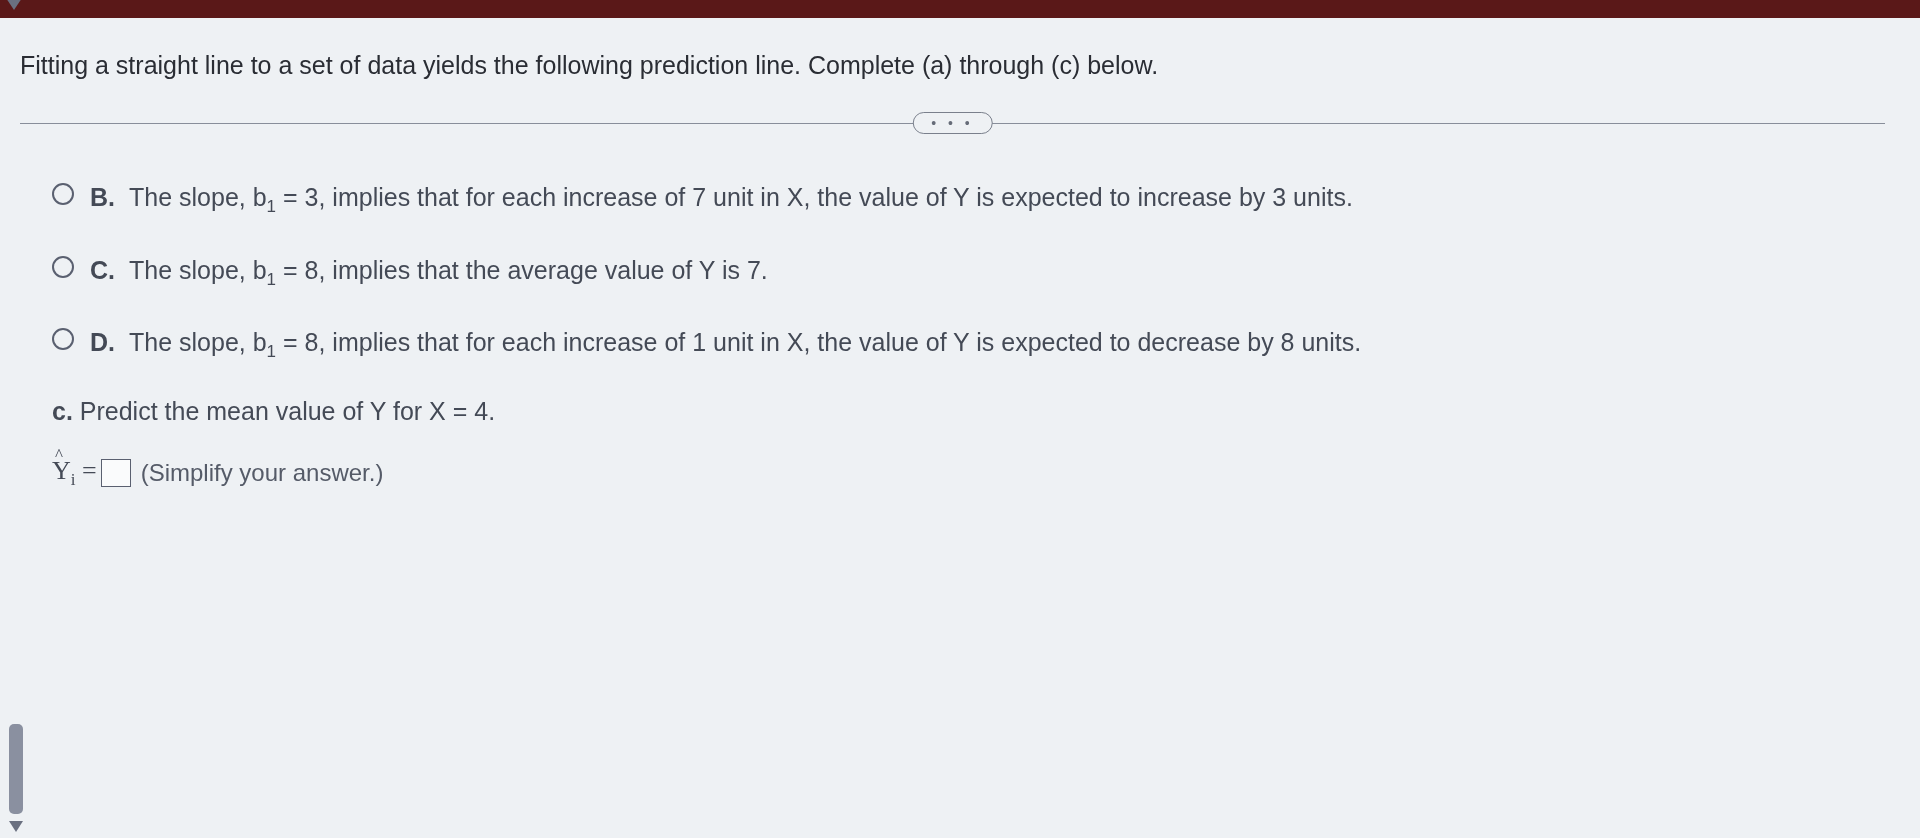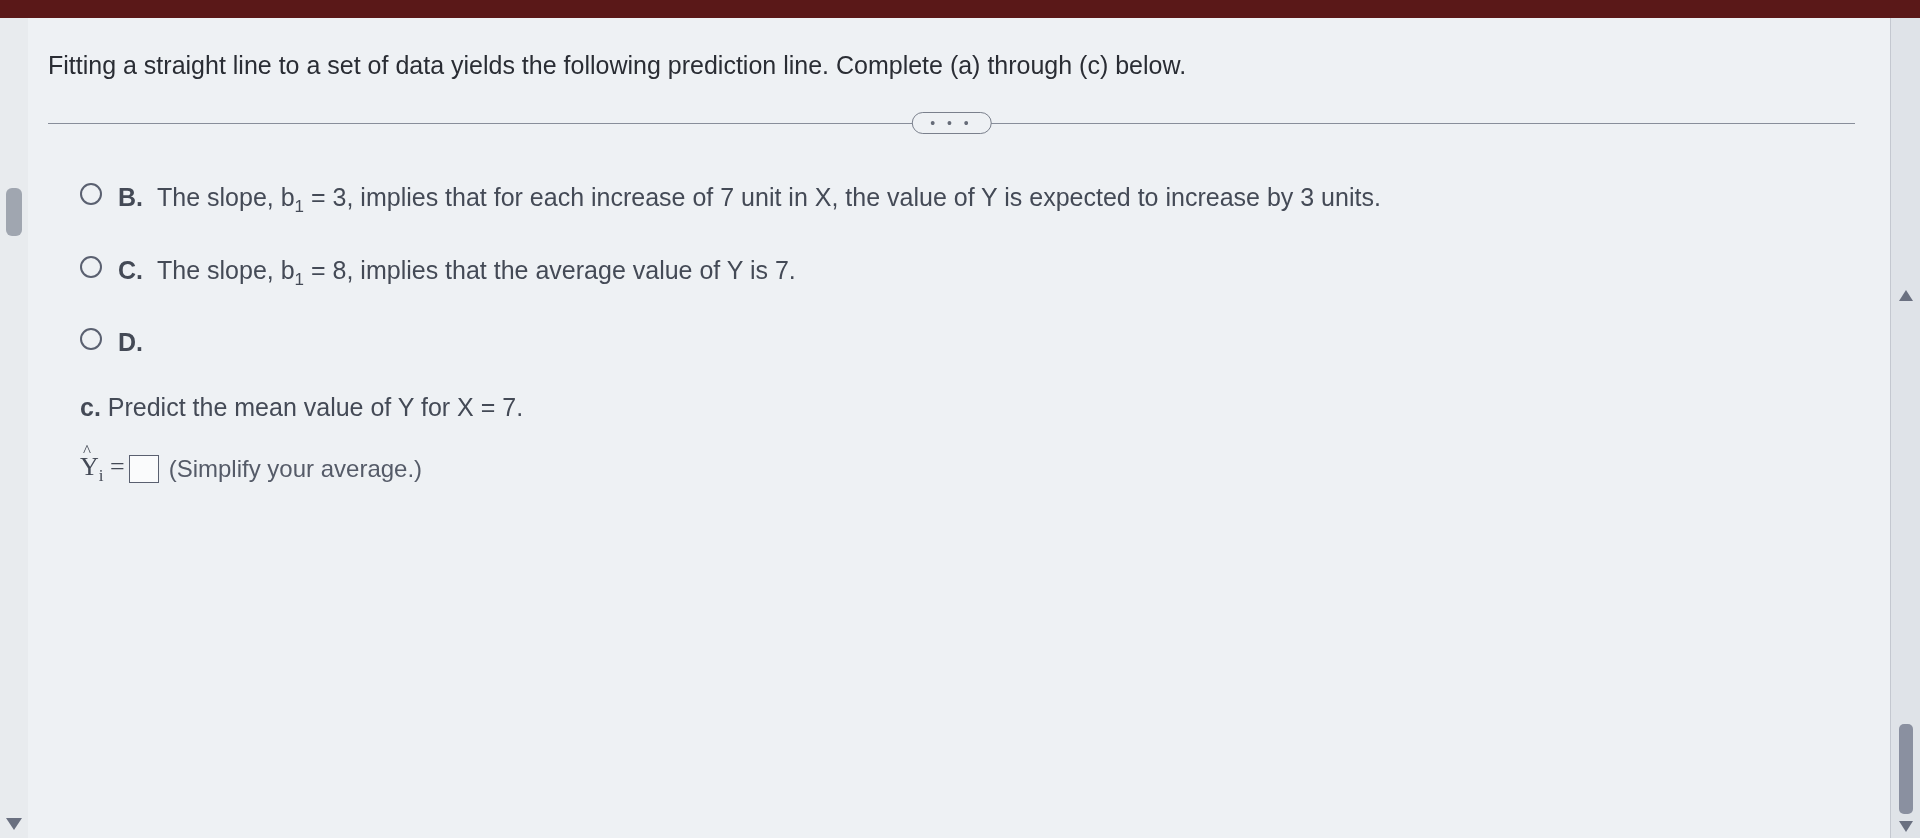--- a/index.html
+++ b/index.html
@@ -12,20 +12,21 @@
       position: relative;
     }
     .top-bar {
       height: 18px;
       background: #5a1818;
       width: 100%;
     }
     .content-wrapper {
       display: flex;
       height: calc(100% - 18px);
+      flex-direction: column;
     }
     .left-scroll-area {
       width: 28px;
       background: #e8ebee;
       position: relative;
     }
     .scroll-thumb-left {
       position: absolute;
       top: 170px;
       left: 6px;
@@ -250,32 +251,33 @@
 
       <div class="option-row">
         <div class="radio-circle"></div>
         <span class="option-letter">C.</span>
         <span class="option-text"><span>The slope, b</span><sub>1</sub><span> = 8, implies that the average value of Y is 7.</span></span>
       </div>
 
       <div class="option-row">
         <div class="radio-circle"></div>
         <span class="option-letter">D.</span>
+        <span class="option-text"><span>The slope, b</span><sub>1</sub><span> = 8, implies that for each increase of 1 unit in X, the value of Y is expected to decrease by 8 units.</span></span>
       </div>
 
       <div class="part-c">
-        <span class="letter">c.</span><span> Predict the mean value of Y for X = 7.</span>
+        <span class="letter">c.</span><span> Predict the mean value of Y for X = 4.</span>
       </div>
 
       <div class="answer-line">
         <span>
           <span class="hat2">Y</span><sub>i</sub><span> = </span>
         </span>
         <span class="answer-box"></span>
-        <span class="simplify-note">(Simplify your average.)</span>
+        <span class="simplify-note">(Simplify your answer.)</span>
       </div>
 
     </div>
   </div>
 
   <div class="right-scroll-area">
     <div class="scroll-arrow-top-right"></div>
     <div class="scroll-thumb-right"></div>
     <div class="scroll-arrow-bottom-right"></div>
   </div>

